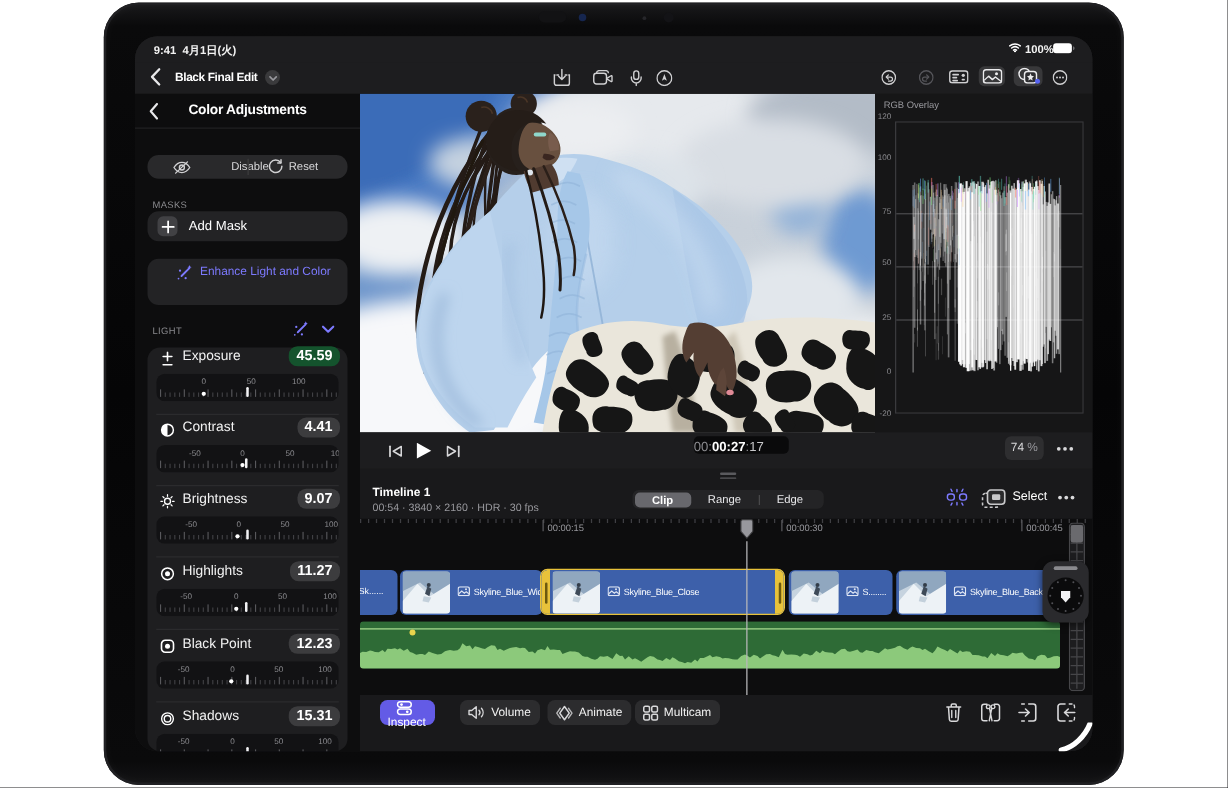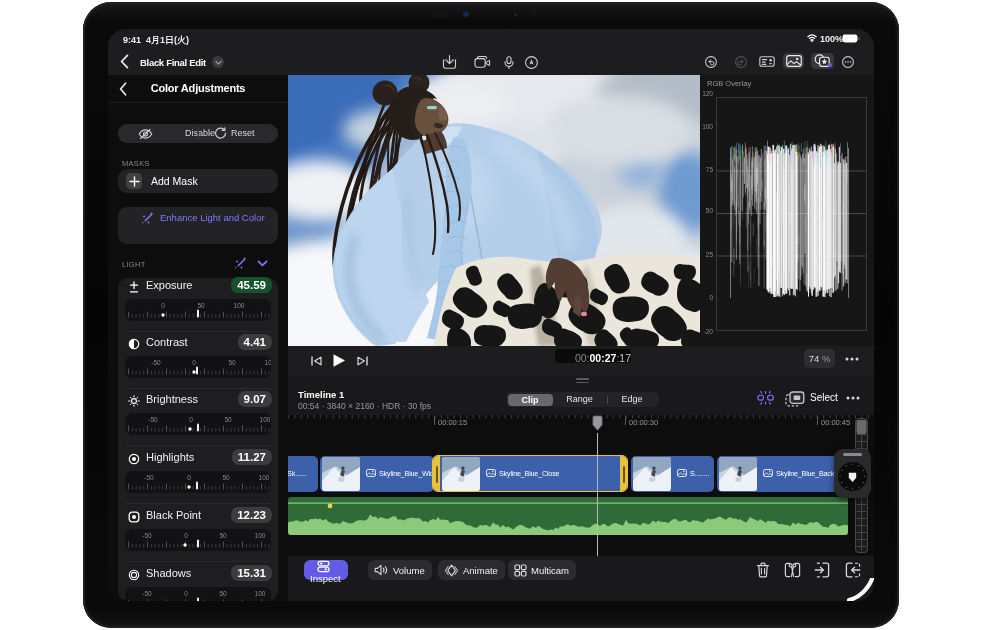--- a/index.html
+++ b/index.html
@@ -1158,21 +1158,21 @@
         <svg width="14" height="15" viewBox="0 0 14 15">
           <path d="M1.5 1.2L13 7.5 1.5 13.8z" fill="#fff"></path>
         </svg>
       </div>
 <div class="a" style="left:68px;top:9px;">
         <svg width="13" height="12" viewBox="0 0 13 12">
           <path d="M11 2v8" stroke="#d8d8da" stroke-width="1.4" stroke-linecap="round"></path>
           <path d="M2 2.2v7.6L8.4 6z" fill="none" stroke="#d8d8da" stroke-width="1.2" stroke-linejoin="round"></path>
         </svg>
       </div>
-<div class="a" style="left:267px;top:3px;width:76px;height:14px;background:#0a0a0b;border-radius:4px;text-align:right;font-size:10.5px;line-height:19px;color:#8a8a8e;">00:<span style="color:#fff;font-weight:700;">00:27</span>:<span style="color:#c8c8ca;">17</span></div>
+<div class="a" style="left:267px;top:3px;width:76px;height:14px;background:#0a0a0b;border-radius:4px;text-align:left;font-size:10.5px;line-height:19px;color:#8a8a8e;">00:<span style="color:#fff;font-weight:700;">00:27</span>:<span style="color:#c8c8ca;">17</span></div>
 <div class="a" style="left:516px;top:3px;width:31px;height:19px;background:#2e2e30;border-radius:5px;text-align:center;font-size:9.5px;line-height:19px;color:#d8d8da;">74&nbsp;<span style="color:#98989d;">%</span></div>
 <div class="a" style="left:557px;top:11px;">
         <svg width="14" height="4" viewBox="0 0 14 4">
           <circle cx="2" cy="2" r="1.5" fill="#d8d8da"></circle>
           <circle cx="7" cy="2" r="1.5" fill="#d8d8da"></circle>
           <circle cx="12" cy="2" r="1.5" fill="#d8d8da"></circle>
         </svg>
       </div>
 </div>
 <div class="a" style="left:180px;top:346px;width:586px;height:226px;background:#19191b;">

